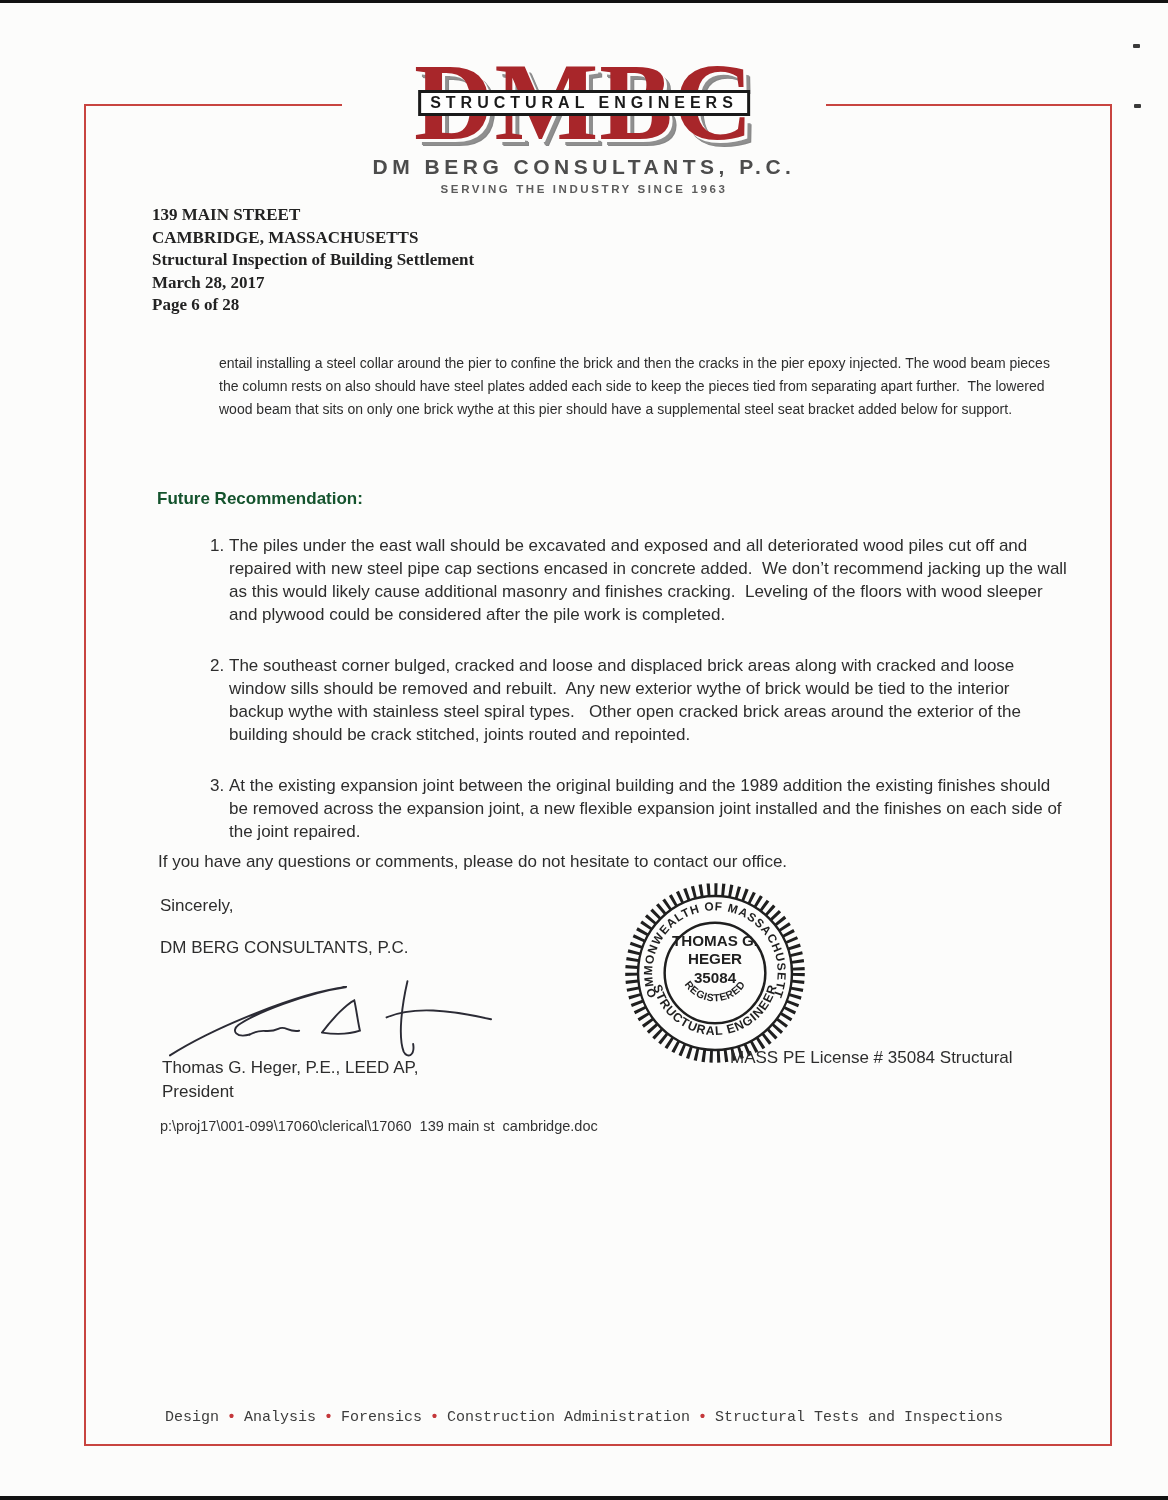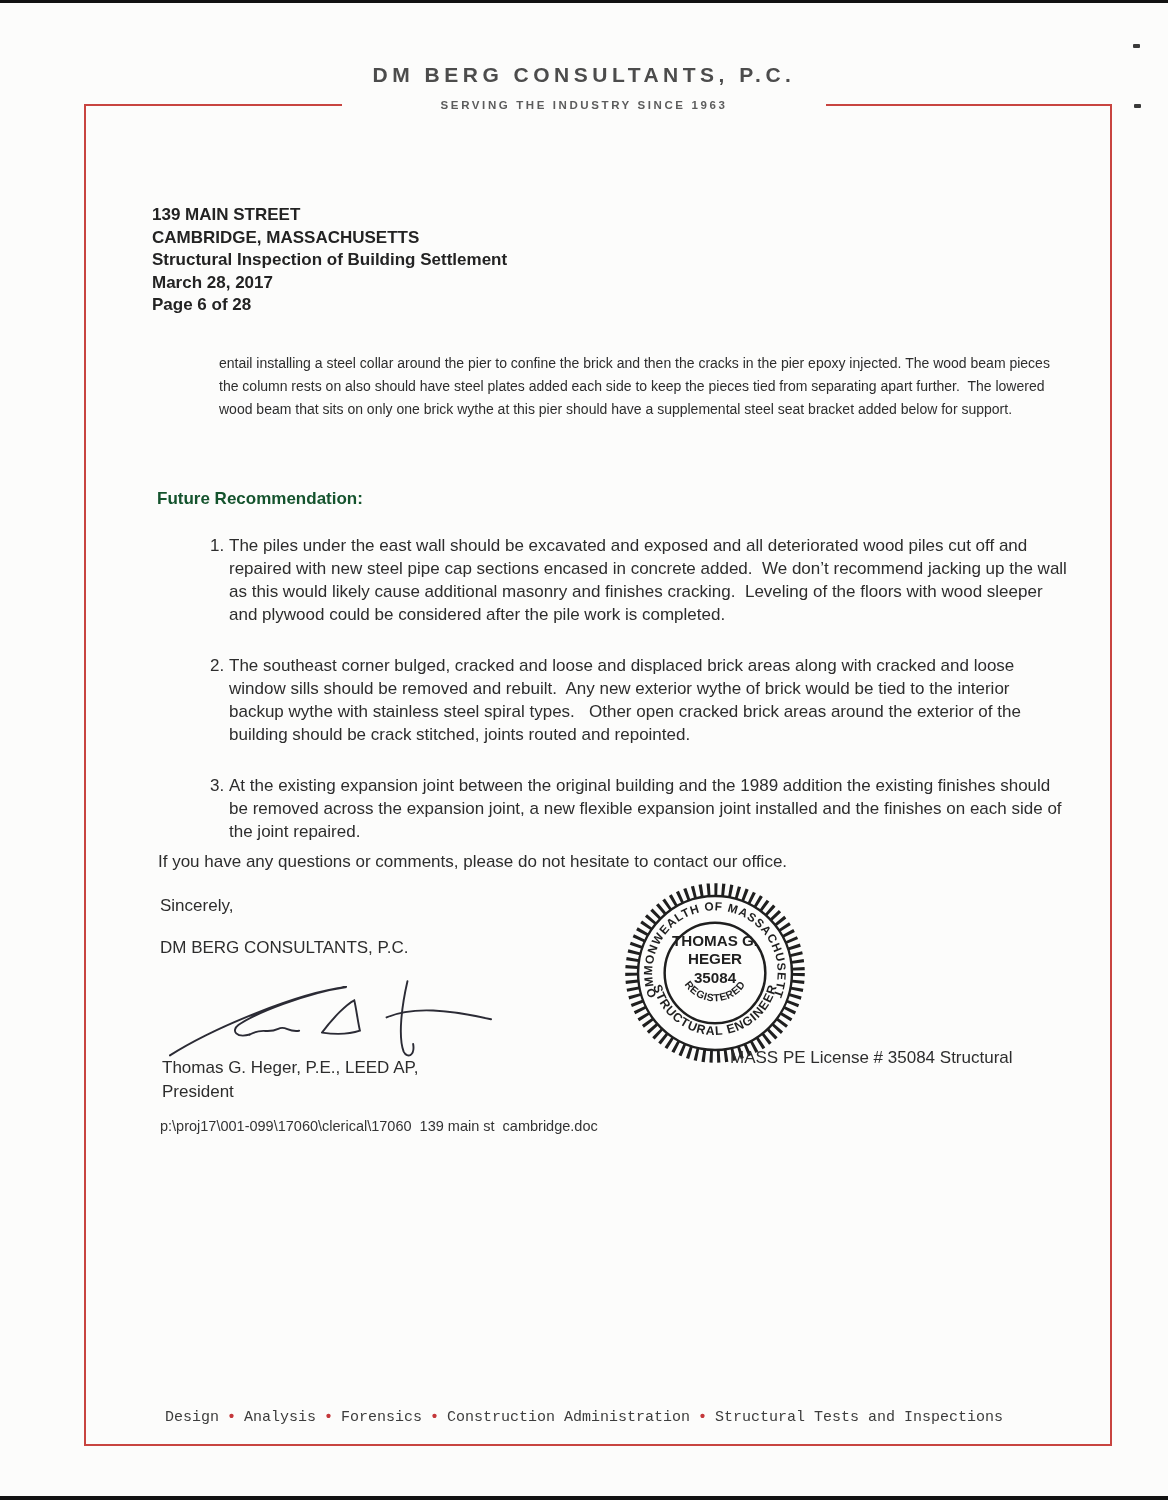--- a/index.html
+++ b/index.html
@@ -34,24 +34,24 @@
     font-family:"Liberation Serif",serif;font-weight:bold;font-size:110px;line-height:0.84;
     color:var(--logo-red);letter-spacing:1px;
     text-shadow:3px 3px 0 #fcfcfb,6px 6px 0 #8f8f8f,7px 7px 0 #878787;
   }
   .banner{
     position:absolute;left:50%;top:34px;transform:translateX(-50%);
     background:#ffffff;border:3px solid #1a1a1a;padding:1px 9px;
     font-weight:bold;font-size:16px;letter-spacing:5px;color:#1a1a1a;white-space:nowrap;
   }
   .logo-company{font-weight:bold;font-size:21px;letter-spacing:4.5px;color:#4c4c4c;margin-top:7px;white-space:nowrap;}
-  .logo-tagline{font-weight:bold;font-size:11.5px;letter-spacing:2.6px;color:#5c5c5c;margin-top:12px;white-space:nowrap;}
+  .logo-tagline{font-weight:bold;font-size:11.5px;letter-spacing:2.6px;color:#5c5c5c;margin-top:4px;white-space:nowrap;}
 
   
-  .header-block{position:absolute;left:152px;top:204px;font-weight:bold;font-size:17px;line-height:22.5px;color:#232323;z-index:2;}
+  .header-block{position:absolute;left:152px;top:204px;font-weight:bold;font-size:17px;line-height:22.5px;color:#232323;z-index:2;font-family:Liberation Serif, serif;}
   .intro{position:absolute;left:219px;top:352px;width:836px;font-size:14px;line-height:23px;white-space:pre-wrap;z-index:2;}
   .future-heading{position:absolute;left:157px;top:489px;font-weight:bold;font-size:17px;color:#14532d;z-index:2;}
   ol.recs{position:absolute;left:225px;top:530px;width:838px;margin:4px;padding:0 0 0 0;font-size:17px;line-height:23px;z-index:2;}
   ol.recs li{margin:0 0 28px 0;white-space:pre-wrap;}
   .closing{position:absolute;left:158px;top:852px;width:900px;font-size:17px;z-index:2;}
   .sincerely{position:absolute;left:160px;top:896px;font-size:17px;z-index:2;}
   .company-sig{position:absolute;left:160px;top:938px;font-size:17px;z-index:2;}
   .signature{position:absolute;left:150px;top:968px;z-index:2;}
   .signer{position:absolute;left:162px;top:1056px;font-size:17px;line-height:24px;z-index:2;}
   .license{position:absolute;left:730px;top:1048px;font-size:17px;z-index:2;}
@@ -75,20 +75,24 @@
 <div class="page">
 
   <div class="scan-edge top"></div>
   <div class="scan-edge bottom"></div>
   <div class="speck" style="left:1133px;top:44px;"></div>
   <div class="speck" style="left:1134px;top:104px;"></div>
 
   <div class="border-rect"></div>
 
   <div class="logo-block">
+    <div class="dmbc-wrap">
+      <div class="dmbc">DMBC</div>
+      <div class="banner">STRUCTURAL ENGINEERS</div>
+    </div>
     <div class="logo-company">DM BERG CONSULTANTS, P.C.</div>
     <div class="logo-tagline">SERVING THE INDUSTRY SINCE 1963</div>
   </div>
 
   <div class="header-block">
       <div>139 MAIN STREET</div>
       <div>CAMBRIDGE, MASSACHUSETTS</div>
       <div>Structural Inspection of Building Settlement</div>
       <div>March 28, 2017</div>
       <div>Page 6 of 28</div>

